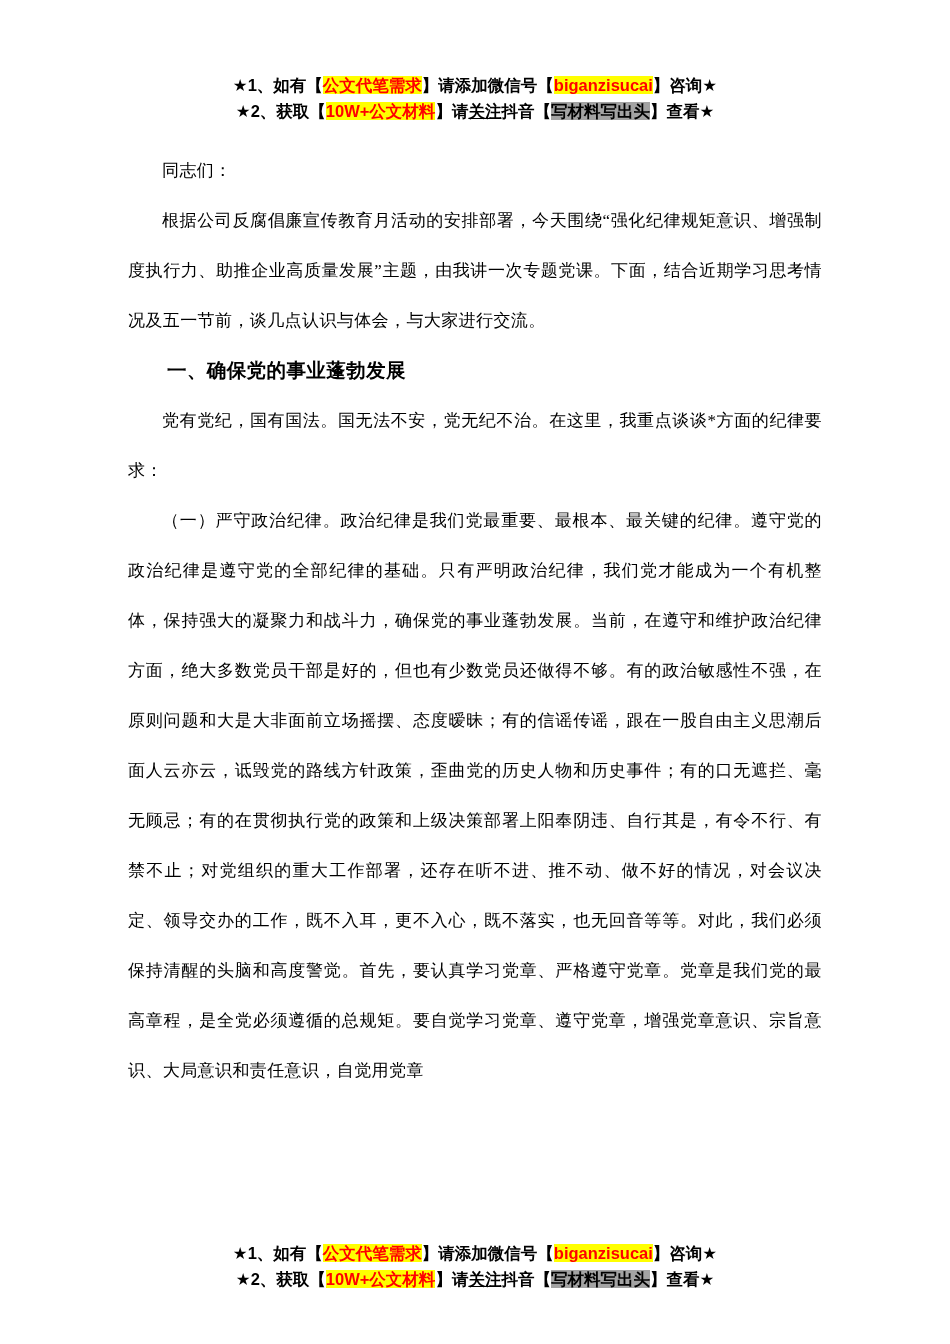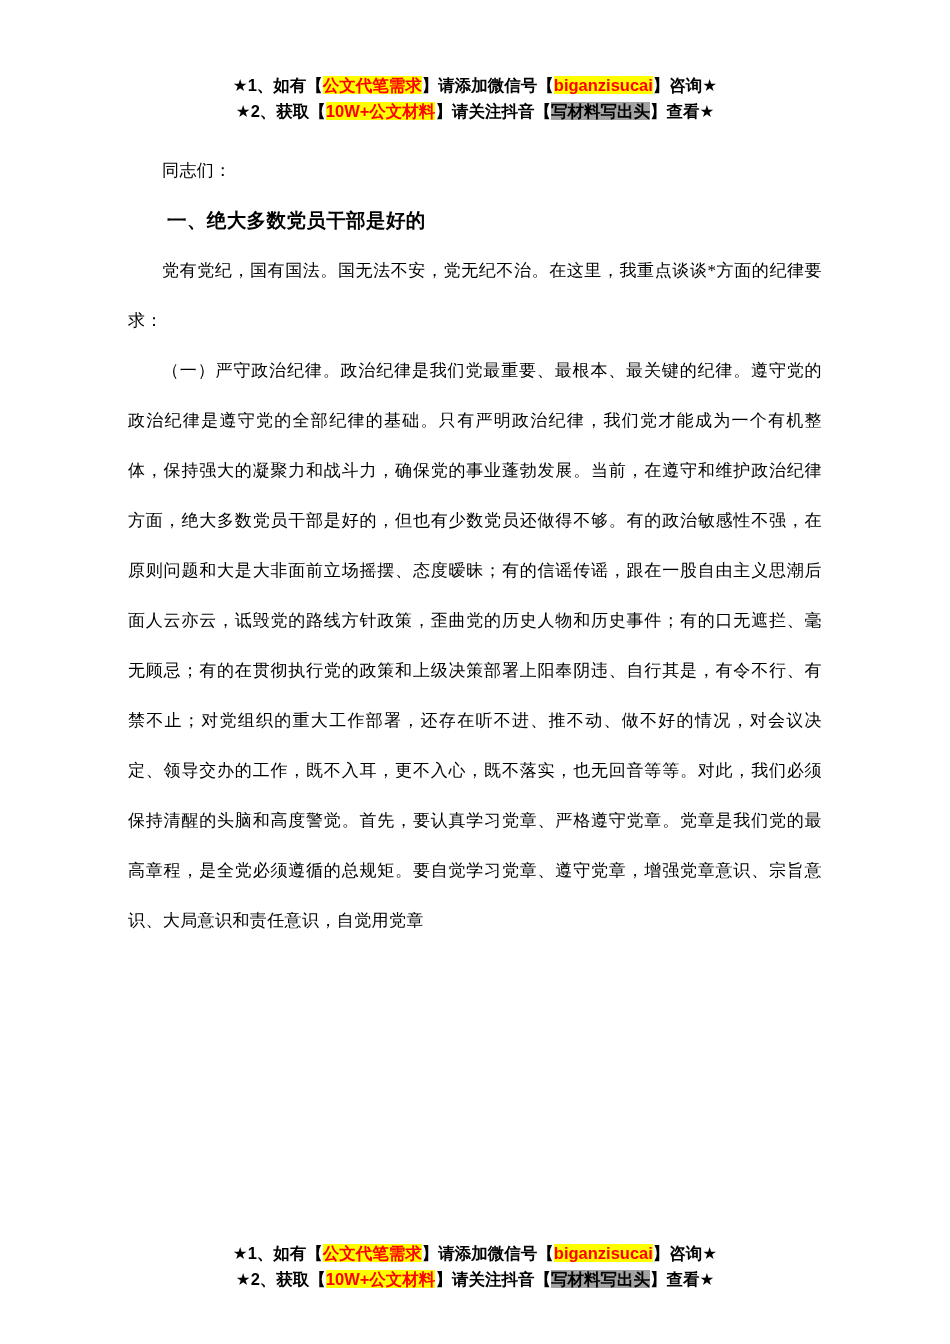--- a/index.html
+++ b/index.html
@@ -36,20 +36,21 @@
     background: #ffff00;
     color: #ff0000;
     font-weight: bold;
   }
   .banner .hl-yellow-black {
     background: #a3a3a3;
     color: #000000;
     font-weight: bold;
   }
   .banner .underline {
+    text-decoration: underline;
   }
   .banner-top {
     margin-top: 12px;
   }
   .banner-bottom {
     position: absolute;
     left: 0;
     right: 0;
     bottom: 52px;
   }
@@ -86,21 +87,22 @@
 
 <div class="page">
 
   <div class="banner banner-top">
     <div><span>★</span><span>1、如有【</span><span class="hl-yellow">公文代笔需求</span><span>】请添加微信号【</span><span class="hl-yellow">biganzisucai</span><span>】咨询</span><span>★</span></div>
     <div><span>★</span><span>2、获取【</span><span class="hl-yellow">10W+公文材料</span><span>】请</span><span class="underline">关注</span><span>抖音【</span><span class="hl-yellow-black">写材料写出头</span><span>】查看</span><span>★</span></div>
   </div>
 
   <div class="content">
     <p class="para first-block">同志们：</p>
-    <p class="heading">一、绝大多数党员干部是好的</p>
+    <p class="para">根据公司反腐倡廉宣传教育月活动的安排部署，今天围绕“强化纪律规矩意识、增强制度执行力、助推企业高质量发展”主题，由我讲一次专题党课。下面，结合近期学习思考情况及五一节前，谈几点认识与体会，与大家进行交流。</p>
+    <p class="heading">一、确保党的事业蓬勃发展</p>
     <p class="para">党有党纪，国有国法。国无法不安，党无纪不治。在这里，我重点谈谈*方面的纪律要求：</p>
     <p class="para"><b>（一）严守政治纪律。</b><span>政治纪律是我们党最重要、最根本、最关键的纪律。遵守党的政治纪律是遵守党的全部纪律的基础。只有严明政治纪律，我们党才能成为一个有机整体，保持强大的凝聚力和战斗力，确保党的事业蓬勃发展。当前，在遵守和维护政治纪律方面，绝大多数党员干部是好的，但也有少数党员还做得不够。有的政治敏感性不强，在原则问题和大是大非面前立场摇摆、态度暧昧；有的信谣传谣，跟在一股自由主义思潮后面人云亦云，诋毁党的路线方针政策，歪曲党的历史人物和历史事件；有的口无遮拦、毫无顾忌；有的在贯彻执行党的政策和上级决策部署上阳奉阴违、自行其是，有令不行、有禁不止；对党组织的重大工作部署，还存在听不进、推不动、做不好的情况，对会议决定、领导交办的工作，既不入耳，更不入心，既不落实，也无回音等等。对此，我们必须保持清醒的头脑和高度警觉。首先，要认真学习党章、严格遵守党章。党章是我们党的最高章程，是全党必须遵循的总规矩。要自觉学习党章、遵守党章，增强党章意识、宗旨意识、大局意识和责任意识，自觉用党章</span></p>
   </div>
 
   <div class="banner banner-bottom">
     <div><span>★</span><span>1、如有【</span><span class="hl-yellow">公文代笔需求</span><span>】请添加微信号【</span><span class="hl-yellow">biganzisucai</span><span>】咨询</span><span>★</span></div>
     <div><span>★</span><span>2、获取【</span><span class="hl-yellow">10W+公文材料</span><span>】请</span><span class="underline">关注</span><span>抖音【</span><span class="hl-yellow-black">写材料写出头</span><span>】查看</span><span>★</span></div>
   </div>
 
 </div>

